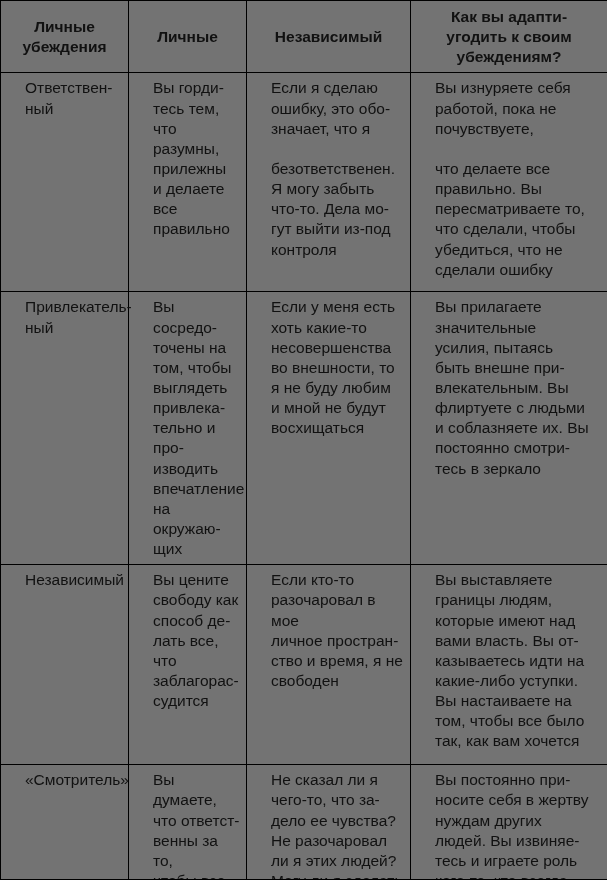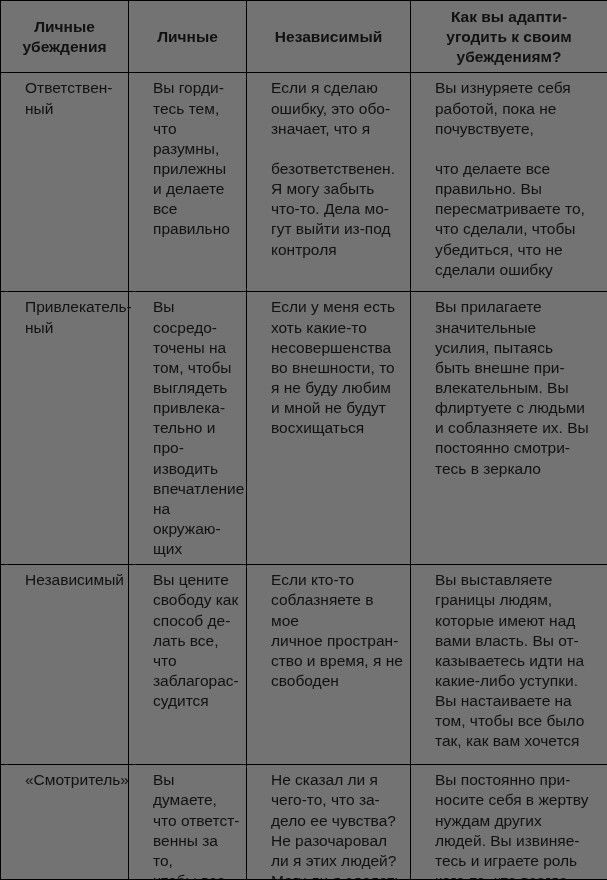--- a/index.html
+++ b/index.html
@@ -148,21 +148,21 @@
       </tr>
       <tr class="row-3">
         <td>Независимый</td>
         <td>Вы цените
 свободу как
 способ де-
 лать все, что
 заблагорас-
 судится</td>
         <td>Если кто-то
-соблазняете в мое
+разочаровал в мое
 личное простран-
 ство и время, я не
 свободен</td>
         <td>Вы выставляете
 границы людям,
 которые имеют над
 вами власть. Вы от-
 казываетесь идти на
 какие-либо уступки.
 Вы настаиваете на

